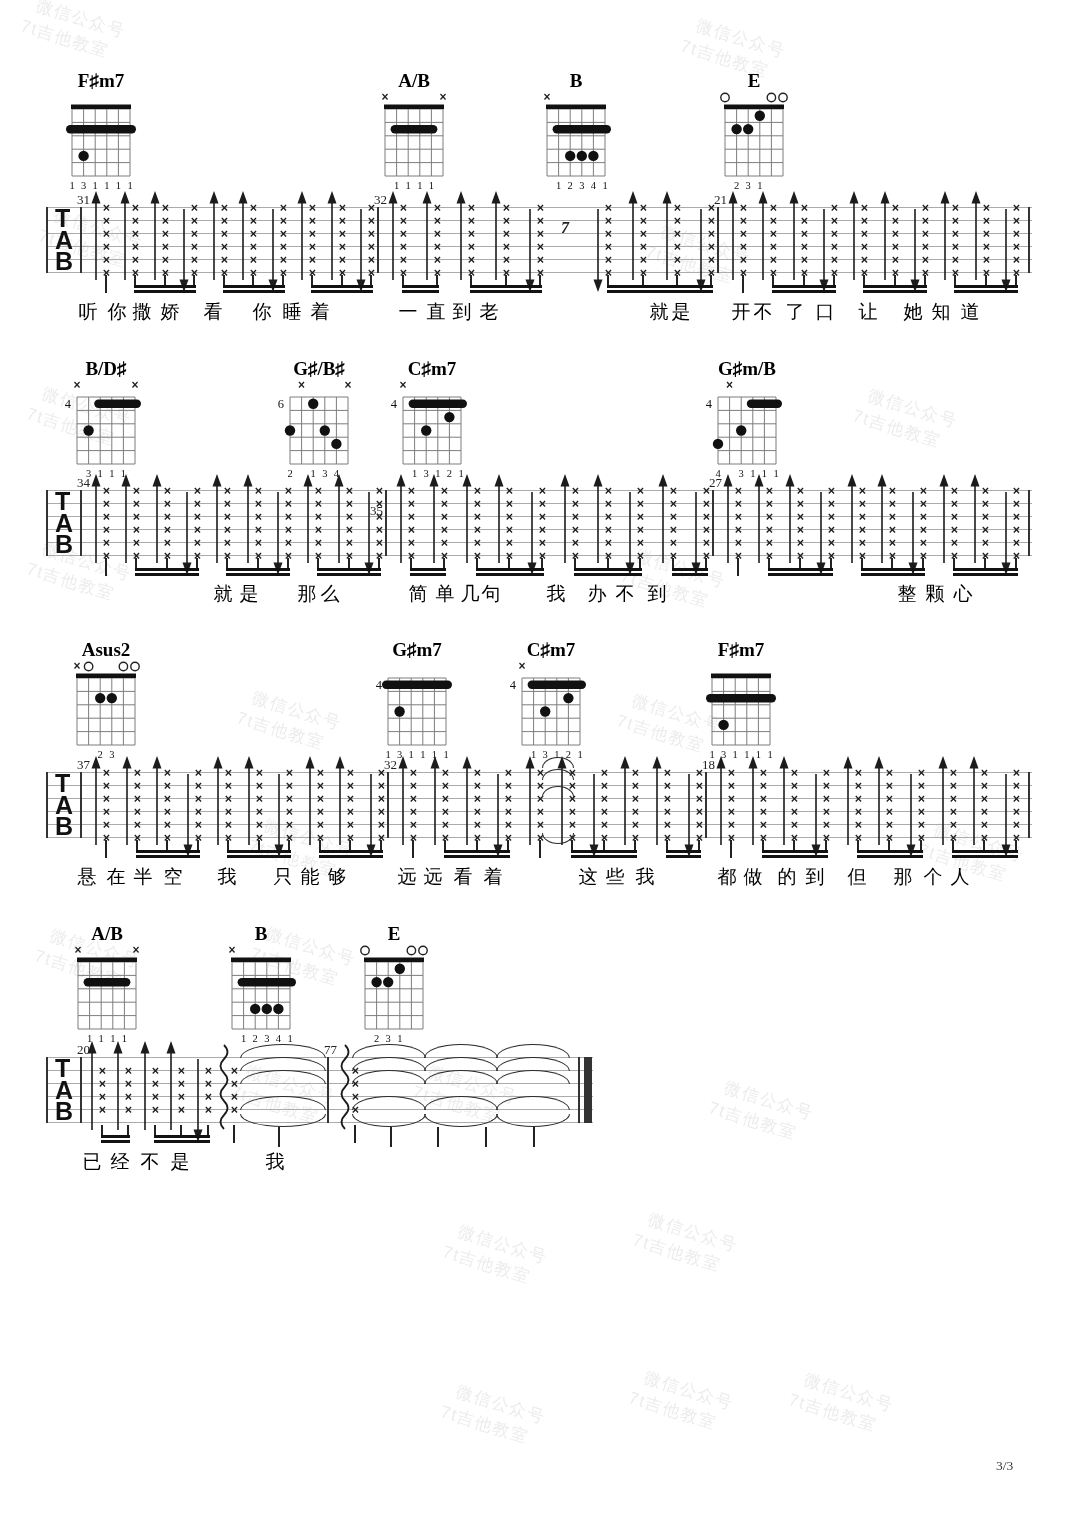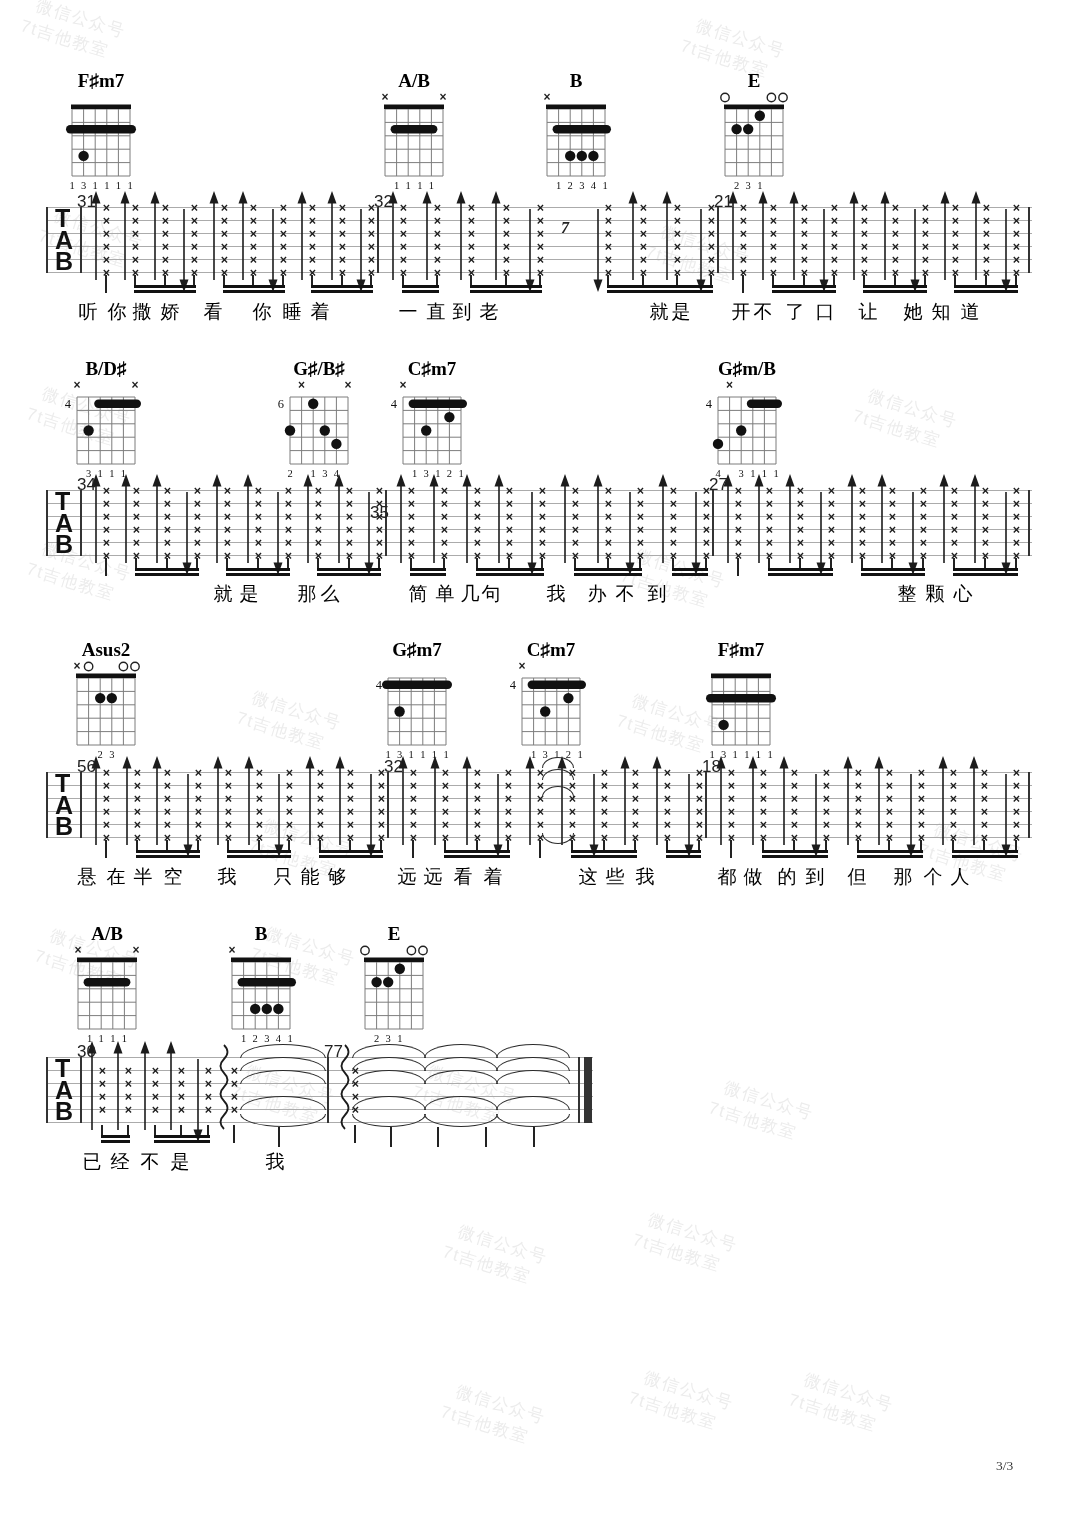--- a/index.html
+++ b/index.html
@@ -4,21 +4,21 @@
 <style>
   html,body{margin:0;padding:0;background:#fff}
   .page{position:relative;width:1080px;height:1527px;background:#ffffff;overflow:hidden;
         font-family:"Liberation Sans","DejaVu Sans",sans-serif}
   .wm{position:absolute;transform:rotate(17deg);transform-origin:left top;color:#ececec;
       font-size:17px;line-height:24px;white-space:nowrap;z-index:0;letter-spacing:1.5px;font-weight:500}
   .wm .wm2{margin-left:-9px}
   .sline{position:absolute;height:1px;background:#ababab;z-index:1}
   .vbar{position:absolute;background:#333;z-index:2}
   .tabL{position:absolute;font-weight:bold;font-size:25px;line-height:1;color:#111;z-index:3}
-  .mnum{position:absolute;font-size:17px;color:#222;font-family:Liberation Sans, sans-serif;z-index:3}
+  .mnum{position:absolute;font-size:13px;color:#222;font-family:Liberation Serif, serif;z-index:3}
   .beam{position:absolute;background:#121212;z-index:2;height:3.2px}
   .stem{position:absolute;background:#222;width:1.5px;z-index:2}
   .lyr{position:absolute;width:64px;margin-left:-32px;text-align:center;font-size:19px;color:#000;z-index:3;
        font-weight:500;font-family:"Liberation Sans","DejaVu Sans",sans-serif}
   .rest{position:absolute;font:italic bold 16px "Liberation Serif","DejaVu Serif",serif;color:#222;z-index:3}
   .arcU{position:absolute;border:1.5px solid #2a2a2a;border-bottom:none;
         border-radius:50% 50% 0 0 / 100% 100% 0 0;z-index:2;background:transparent}
   .arcD{position:absolute;border:1.5px solid #2a2a2a;border-top:none;
         border-radius:0 0 50% 50% / 0 0 100% 100%;z-index:2;background:transparent}
   .pagenum{position:absolute;font-size:13.5px;color:#333;font-family:"Liberation Serif","DejaVu Serif",serif;z-index:3}
@@ -1176,21 +1176,21 @@
       <rect x="20" y="56" width="70" height="8.4" rx="4.2" fill="#111"></rect>
       <circle cx="37.6" cy="86.9" r="5.2" fill="#111"></circle>
       <text x="84" y="120" text-anchor="middle" font-family="'Liberation Serif',serif" font-size="10.5" fill="#111">1</text>
       <text x="72.4" y="120" text-anchor="middle" font-family="'Liberation Serif',serif" font-size="10.5" fill="#111">1</text>
       <text x="60.8" y="120" text-anchor="middle" font-family="'Liberation Serif',serif" font-size="10.5" fill="#111">1</text>
       <text x="49.2" y="120" text-anchor="middle" font-family="'Liberation Serif',serif" font-size="10.5" fill="#111">1</text>
       <text x="37.6" y="120" text-anchor="middle" font-family="'Liberation Serif',serif" font-size="10.5" fill="#111">3</text>
       <text x="26" y="120" text-anchor="middle" font-family="'Liberation Serif',serif" font-size="10.5" fill="#111">1</text>
     </svg>
     <div class="vbar" style="left: 80px; top: 772px; width: 1.6px; height: 66px;"></div>
-    <div class="mnum" style="left: 77px; top: 757px;">56</div>
+    <div class="mnum" style="left: 77px; top: 757px;">37</div>
     <svg class="ev" width="26" height="112" style="left: 90px; top: 756px;">
       <line x1="6" y1="89" x2="6" y2="6" stroke="#1c1c1c" stroke-width="1.6"></line>
       <polygon points="6,0 1.5,12.5 10.5,12.5" fill="#1c1c1c"></polygon>
       <text x="16.5" y="20.5" text-anchor="middle" font-size="12.5" font-weight="bold" fill="#1c1c1c">×</text>
       <text x="16.5" y="33.5" text-anchor="middle" font-size="12.5" font-weight="bold" fill="#1c1c1c">×</text>
       <text x="16.5" y="46.5" text-anchor="middle" font-size="12.5" font-weight="bold" fill="#1c1c1c">×</text>
       <text x="16.5" y="59.5" text-anchor="middle" font-size="12.5" font-weight="bold" fill="#1c1c1c">×</text>
       <text x="16.5" y="72.5" text-anchor="middle" font-size="12.5" font-weight="bold" fill="#1c1c1c">×</text>
       <text x="16.5" y="85.5" text-anchor="middle" font-size="12.5" font-weight="bold" fill="#1c1c1c">×</text>
     </svg>
@@ -1643,21 +1643,21 @@
       <circle cx="72.4" cy="27.5" r="4.2" fill="none" stroke="#222" stroke-width="1.4"></circle>
       <circle cx="84" cy="27.5" r="4.2" fill="none" stroke="#222" stroke-width="1.4"></circle>
       <circle cx="60.8" cy="45.7" r="5.2" fill="#111"></circle>
       <circle cx="37.6" cy="59.1" r="5.2" fill="#111"></circle>
       <circle cx="49.2" cy="59.1" r="5.2" fill="#111"></circle>
       <text x="60.8" y="119" text-anchor="middle" font-family="'Liberation Serif',serif" font-size="10.5" fill="#111">1</text>
       <text x="49.2" y="119" text-anchor="middle" font-family="'Liberation Serif',serif" font-size="10.5" fill="#111">3</text>
       <text x="37.6" y="119" text-anchor="middle" font-family="'Liberation Serif',serif" font-size="10.5" fill="#111">2</text>
     </svg>
     <div class="vbar" style="left: 80px; top: 1057px; width: 1.6px; height: 66px;"></div>
-    <div class="mnum" style="left: 77px; top: 1042px;">30</div>
+    <div class="mnum" style="left: 77px; top: 1042px;">20</div>
     <svg class="ev" width="26" height="112" style="left: 86px; top: 1041px;">
       <line x1="6" y1="89" x2="6" y2="6" stroke="#1c1c1c" stroke-width="1.6"></line>
       <polygon points="6,0 1.5,12.5 10.5,12.5" fill="#1c1c1c"></polygon>
       <text x="16.5" y="33.5" text-anchor="middle" font-size="12.5" font-weight="bold" fill="#1c1c1c">×</text>
       <text x="16.5" y="46.5" text-anchor="middle" font-size="12.5" font-weight="bold" fill="#1c1c1c">×</text>
       <text x="16.5" y="59.5" text-anchor="middle" font-size="12.5" font-weight="bold" fill="#1c1c1c">×</text>
       <text x="16.5" y="72.5" text-anchor="middle" font-size="12.5" font-weight="bold" fill="#1c1c1c">×</text>
     </svg>
     <svg class="ev" width="26" height="112" style="left: 112px; top: 1041px;">
       <line x1="6" y1="89" x2="6" y2="6" stroke="#1c1c1c" stroke-width="1.6"></line>

